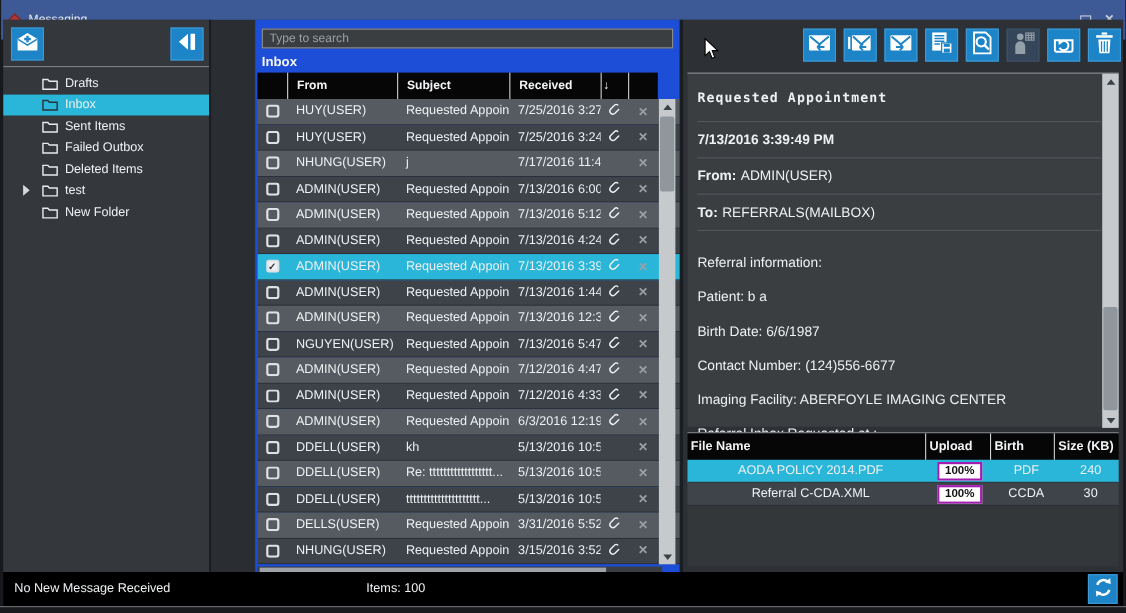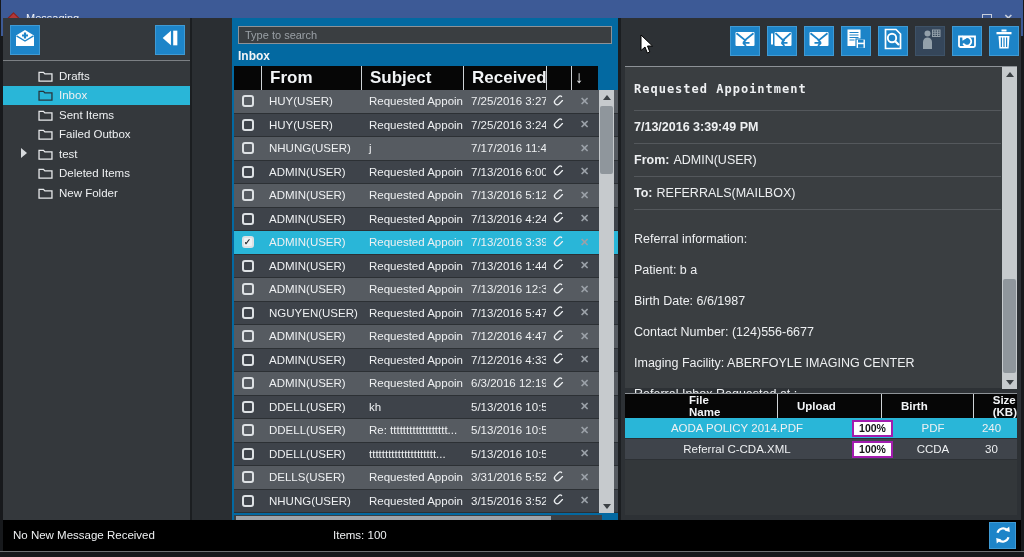--- a/index.html
+++ b/index.html
@@ -32,28 +32,28 @@
                position:relative; padding-left:35px; }
   .tree-item.selected { background:#29b6d8; }
   .tree-item.selected .folder-ic { color:#27353c; }
   .expander { position:absolute; left:18px; top:4px; width:10px; height:10px; }
   .tri { display:block; width:0; height:0; border-left:6px solid #d7dadd;
          border-top:5px solid transparent; border-bottom:5px solid transparent; }
   .folder-ic { color:#e8eaec; display:flex; align-items:center; margin-right:6px; }
   .flabel { white-space:nowrap; }
 
   
-  .mid-panel { position:absolute; left:229px; top:0; bottom:0; width:386px; background:#0369a1; }
+  .mid-panel { position:absolute; left:229px; top:0; bottom:0; width:386px; background:#1d4ed8; }
   .search-box { position:absolute; left:6px; top:8px; width:374px; height:18px; background:#3a3e41;
                 border:1px solid #8d9297; color:#e8eaec; font-size:11px; padding:0 6px;
                 font-family:"Liberation Sans", sans-serif; }
   .search-box::placeholder { color:#9aa0a6; }
   .list-title { position:absolute; left:6px; top:31px; color:#f2f4f6; font-size:12px; font-weight:bold; }
   .tbl-header { position:absolute; left:2px; top:48px; width:364px; height:24px; background:#060606;
-                display:flex; color:#f2f4f6; font-size:17px; font-weight:bold; align-items:center; }
+                display:flex; color:#f2f4f6; font-size:11px; font-weight:bold; align-items:center; }
   .hcell { height:100%; display:flex; align-items:center; padding-left:8px; border-left:1px solid #cfd3d6; }
   .hcell:first-child { border-left:none; }
   .h-cb{width:27px;} .h-from{width:100px;} .h-subj{width:102px;} .h-recv{width:83px;gap:20px;} .h-clip{width:25px;padding-left:0;} .h-x{width:27px;padding-left:0;}
   .sort-arrow { margin-left:8px; font-weight:bold; }
 
   .rows { position:absolute; left:2px; top:72px; width:440px; height:423px; overflow:hidden; }
   .msg-row { height:23.5px; display:flex; align-items:center; color:#eef0f2; font-size:11.5px;
              border-bottom:1px solid #2c3034; }
   .msg-row.odd { background:#565b61; }
   .msg-row.even { background:#3e434a; }
@@ -97,21 +97,21 @@
   .d-line .lbl { font-weight:bold; }
   .d-line .val { font-weight:normal; margin-left:4px; }
   .d-body { padding-top:5px; }
   .d-body p { margin:17px 0; font-size:12.5px; }
   .detail-vscroll { right:0; top:0; height:322px; }
 
   .att-table { position:absolute; left:4px; right:4px; top:375px; height:122px; background:#33373a;
                border-top:1px solid #8d9297; }
   .att-header { display:flex; height:24px; background:#060606; color:#f2f4f6; font-size:11.5px;
                 font-weight:bold; align-items:center; }
-  .ahcell { height:100%; display:flex; align-items:center; padding-left:19px; border-left:1px solid #cfd3d6;margin-left:45px; }
+  .ahcell { height:100%; display:flex; align-items:center; padding-left:3px; border-left:1px solid #cfd3d6; }
   .ahcell:first-child { border-left:none; }
   .a-name{width:216px;} .a-upl{width:59px;} .a-type{width:58px;} .a-size{width:59px;}
   .att-row { display:flex; height:21px; align-items:center; color:#eef0f2; font-size:11.5px;
              border-bottom:1px solid #2c3034;text-align:center; }
   .att-row.selected { background:#29b6d8; }
   .att-row.alt { background:#3f444b; }
   .acell { overflow:hidden; white-space:nowrap; }
   .upl-box { display:inline-block; background:#ffffff; border:2px solid #a21caf; color:#101214;
              font-weight:bold; font-size:10.5px; line-height:13px; padding:0 5px; margin-left:4px; }
 
@@ -189,38 +189,38 @@
           <div class="tree-item">
     <span class="expander"></span>
     <span class="folder-ic">
               <svg width="15" height="12" viewBox="0 0 16 13">
                 <path d="M1 12 V2.5 h4.8 l1.5 1.7 H15 V12 Z" fill="none" stroke="currentColor" stroke-width="1.4"></path>
               </svg>
             </span>
     <span class="flabel">Failed Outbox</span>
   </div>
           <div class="tree-item">
-    <span class="expander">
-              <span class="tri"></span>
-            </span>
-    <span class="folder-ic">
-              <svg width="15" height="12" viewBox="0 0 16 13">
-                <path d="M1 12 V2.5 h4.8 l1.5 1.7 H15 V12 Z" fill="none" stroke="currentColor" stroke-width="1.4"></path>
-              </svg>
-            </span>
-    <span class="flabel">test</span>
-  </div>
-          <div class="tree-item">
     <span class="expander"></span>
     <span class="folder-ic">
               <svg width="15" height="12" viewBox="0 0 16 13">
                 <path d="M1 12 V2.5 h4.8 l1.5 1.7 H15 V12 Z" fill="none" stroke="currentColor" stroke-width="1.4"></path>
               </svg>
             </span>
     <span class="flabel">Deleted Items</span>
+  </div>
+          <div class="tree-item">
+    <span class="expander">
+              <span class="tri"></span>
+            </span>
+    <span class="folder-ic">
+              <svg width="15" height="12" viewBox="0 0 16 13">
+                <path d="M1 12 V2.5 h4.8 l1.5 1.7 H15 V12 Z" fill="none" stroke="currentColor" stroke-width="1.4"></path>
+              </svg>
+            </span>
+    <span class="flabel">test</span>
   </div>
           <div class="tree-item">
     <span class="expander"></span>
     <span class="folder-ic">
               <svg width="15" height="12" viewBox="0 0 16 13">
                 <path d="M1 12 V2.5 h4.8 l1.5 1.7 H15 V12 Z" fill="none" stroke="currentColor" stroke-width="1.4"></path>
               </svg>
             </span>
     <span class="flabel">New Folder</span>
   </div>

